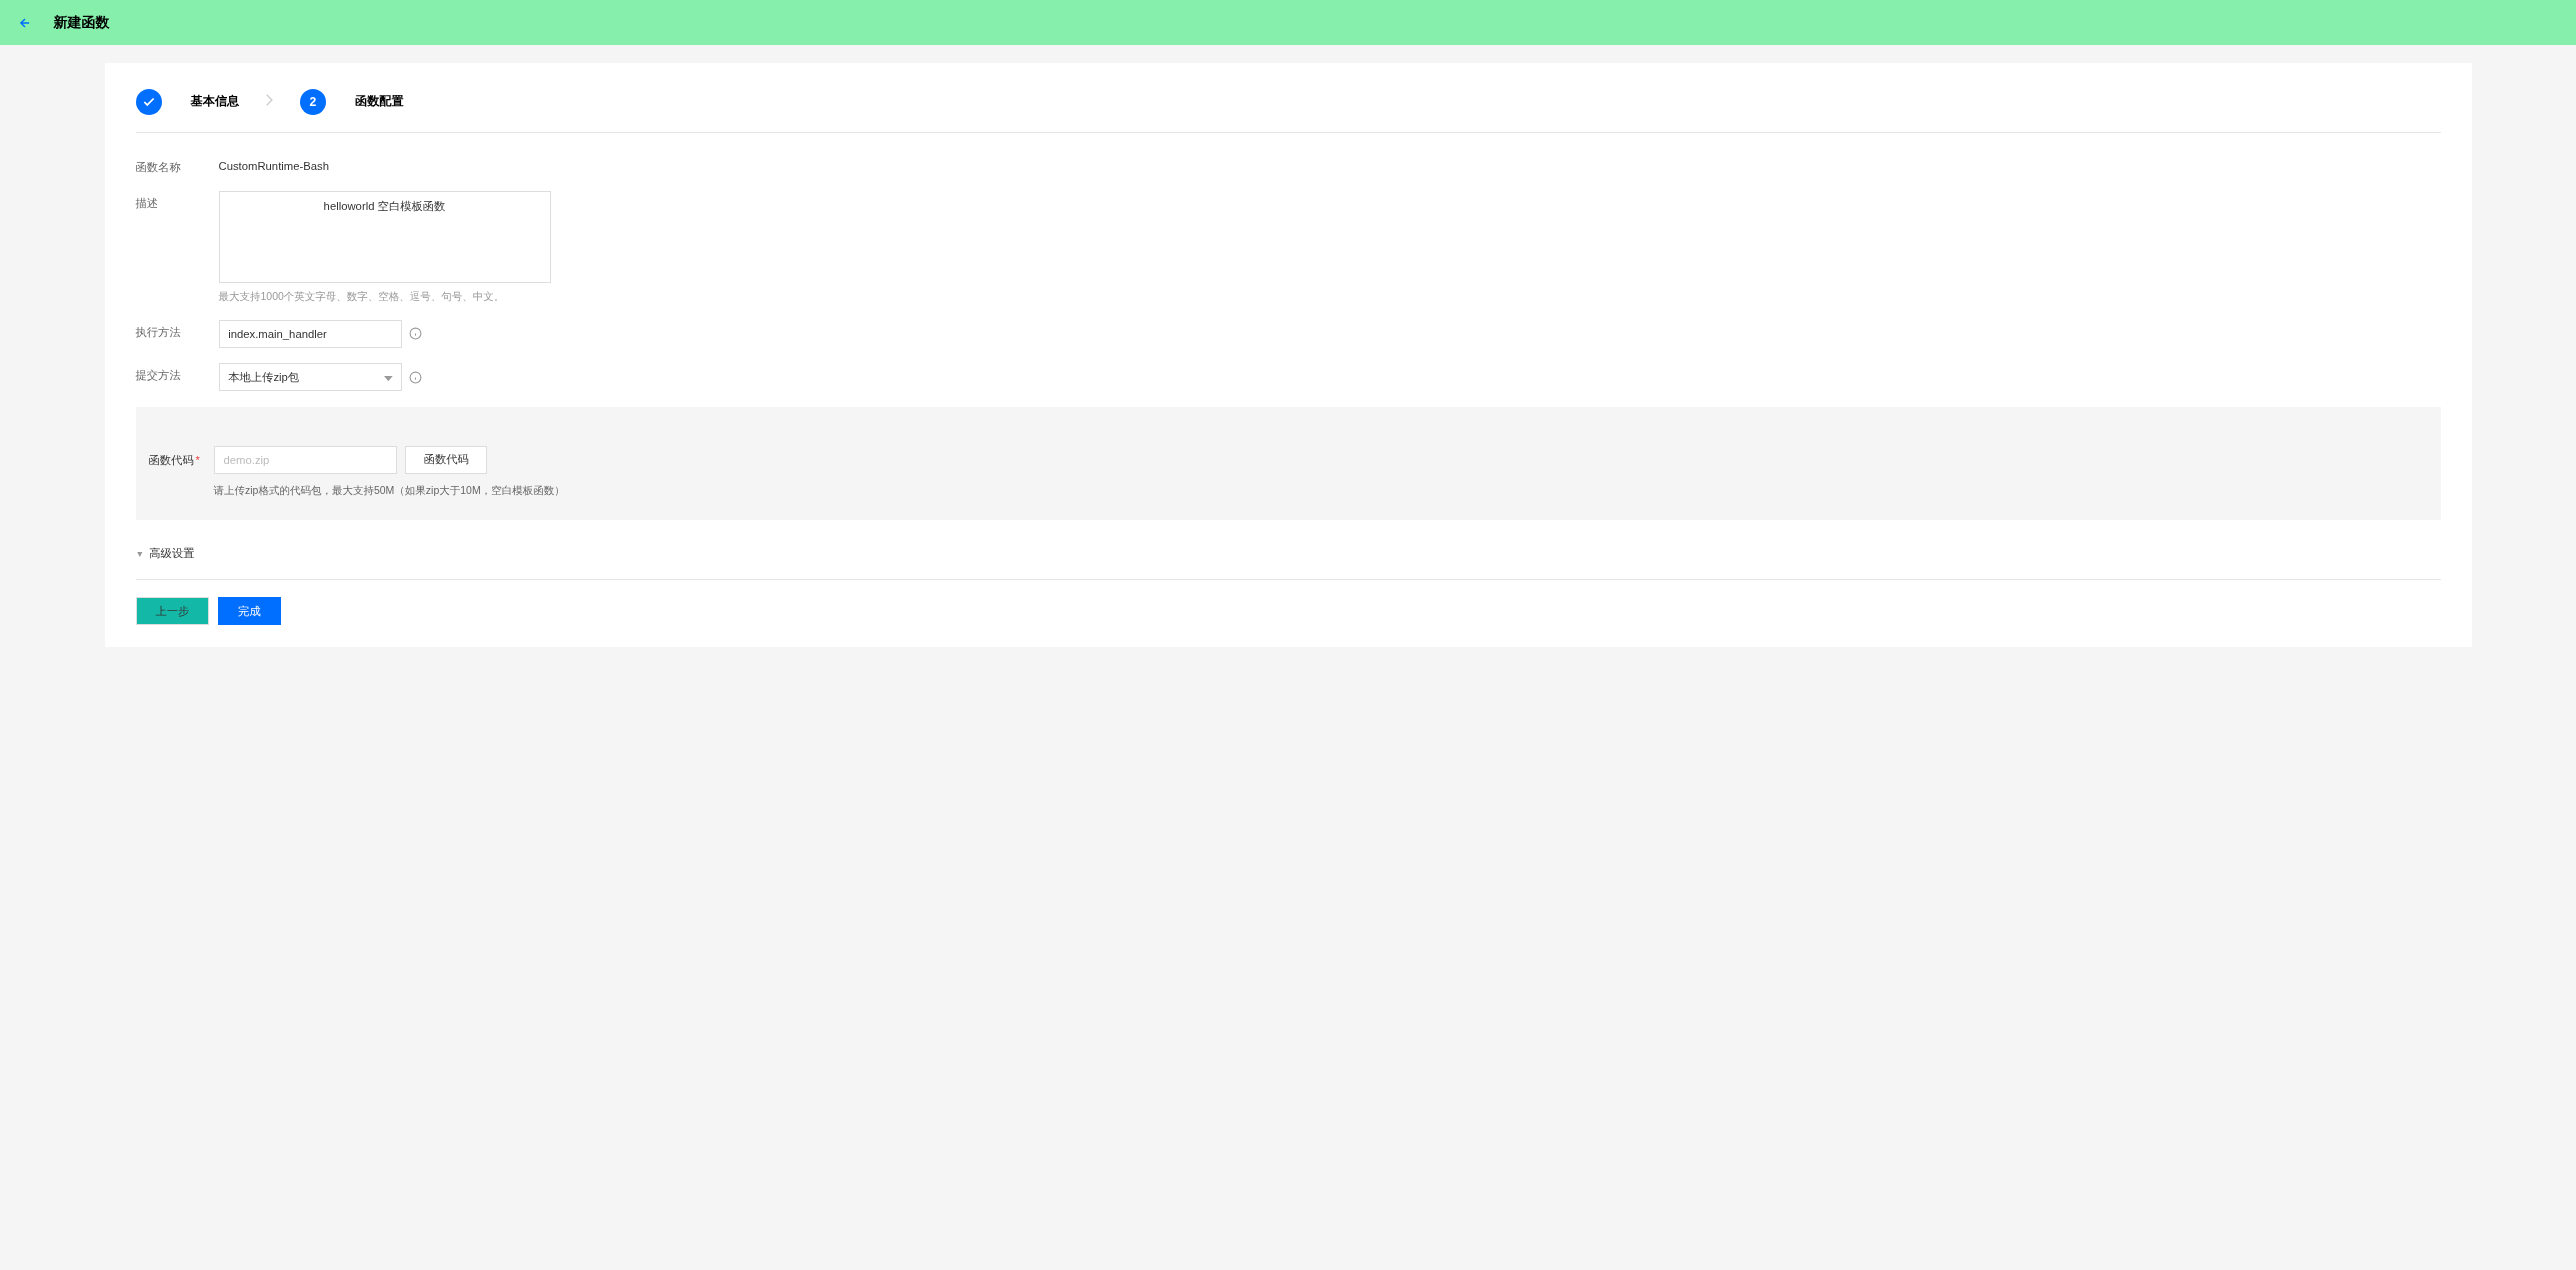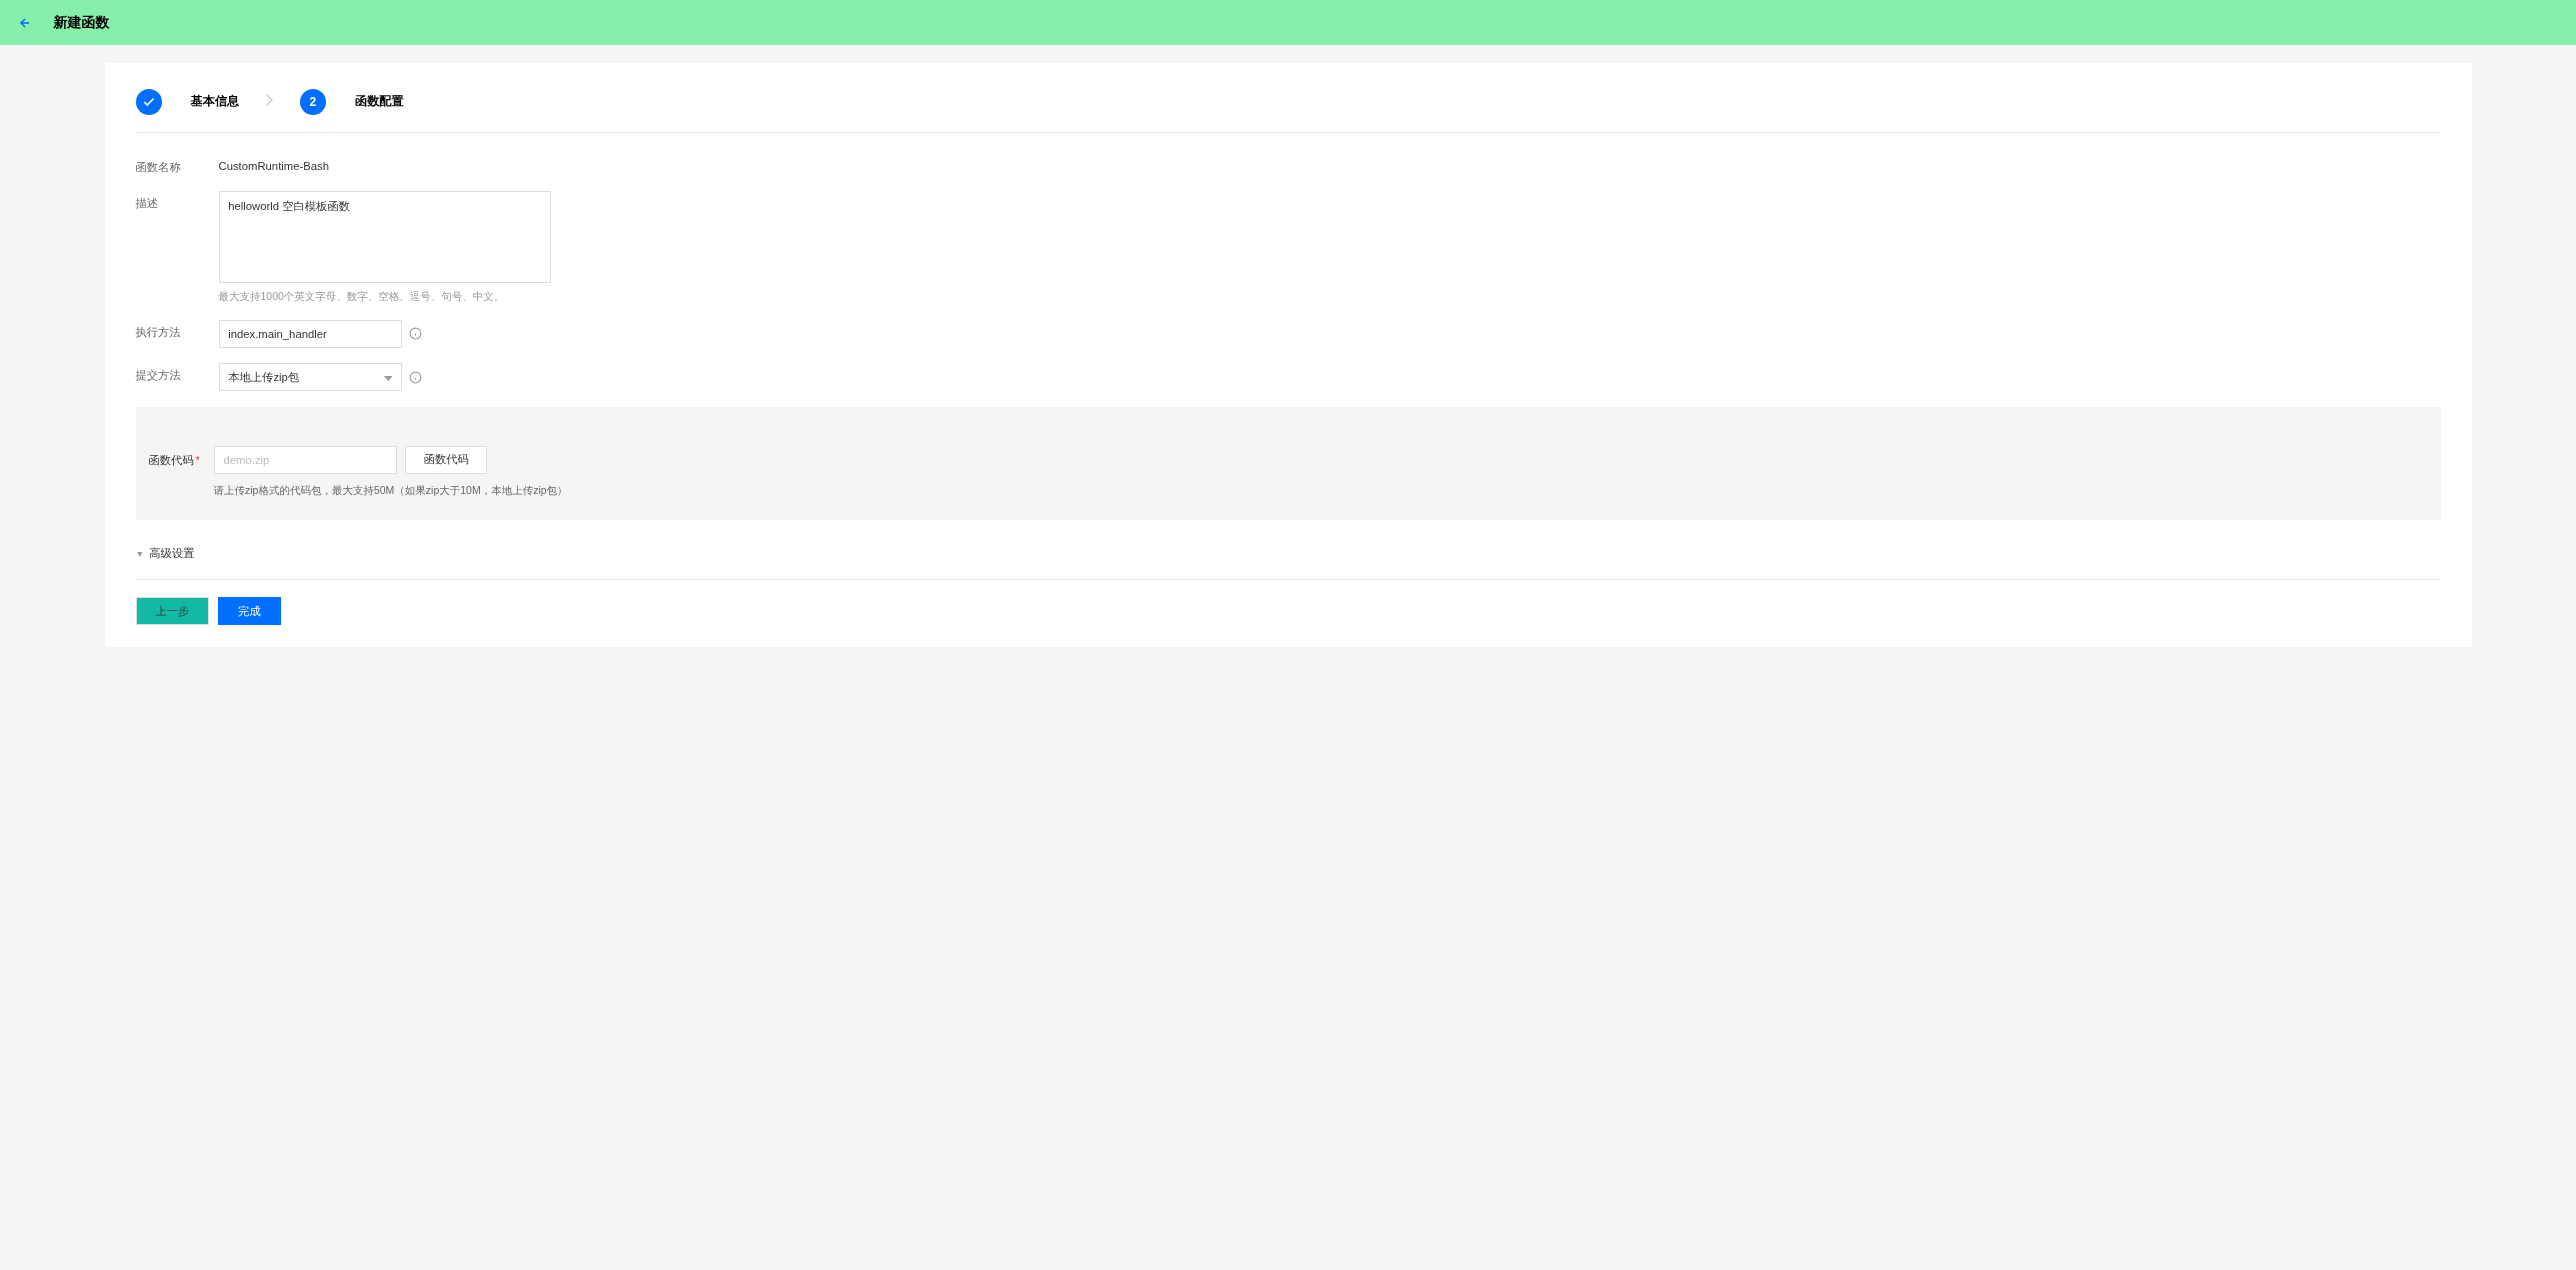--- a/index.html
+++ b/index.html
@@ -116,20 +116,21 @@
 .textarea {
   width: 332px;
   height: 92px;
   border: 0.9px solid #ddd;
   padding: 7px 8.7px;
   font-size: 11.3px;
   font-family: inherit;
   resize: none;
   display: block;
   color: #333;
+  text-align: center;
 }
 .hint {
   color: #999;
   font-size: 10.5px;
   margin-top: 7px;
 }
 .text-input {
   width: 183px;
   height: 28px;
   border: 0.9px solid #ddd;
@@ -353,21 +354,21 @@
         </div>
         <div>
           <div style="display:flex;align-items:center;">
             <div class="file-input">
               <span>demo.zip</span>
             </div>
             <button class="upload-btn">函数代码</button>
           </div>
         </div>
       </div>
-      <div class="code-hint">请上传zip格式的代码包，最大支持50M（如果zip大于10M，本地上传zip包）</div>
+      <div class="code-hint">请上传zip格式的代码包，最大支持50M（如果zip大于10M，空白模板函数）</div>
     </div>
 
     <div class="collapse-section">
       <span class="collapse-triangle">▼</span>
       <span>高级设置</span>
     </div>
 
     <div class="footer-divider"></div>
 
     <div class="footer-buttons">

